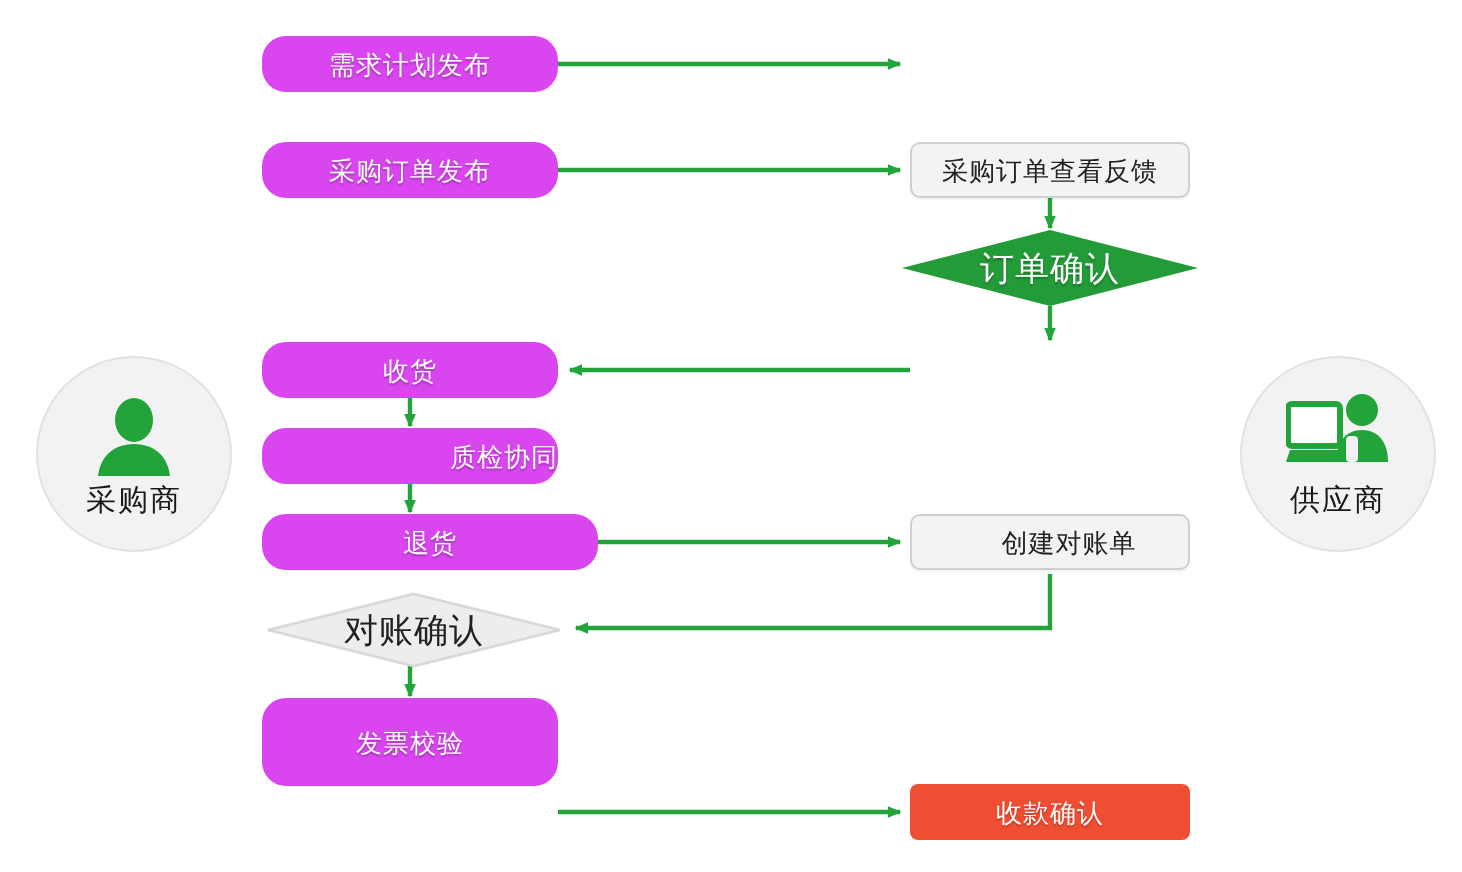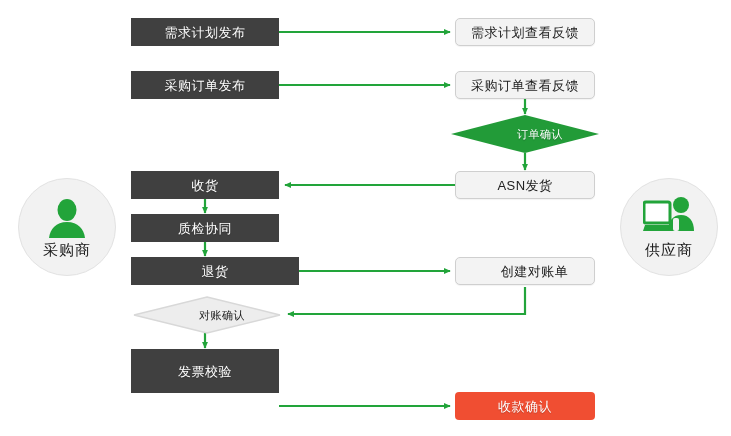--- a/index.html
+++ b/index.html
@@ -33,23 +33,23 @@
     display: flex;
     align-items: center;
     justify-content: center;
     font-size: 13px;
     line-height: 1;
     letter-spacing: 0.5px;
     white-space: nowrap;
     z-index: 4;
   }
   .node-green {
-    background: #404040;
+    background: #d946ef;
     color: #ffffff;
-    border-radius: 0;
+    border-radius: 12px;
     text-shadow: 0 1px 1px rgba(0,0,0,0.25);
   }
   .node-red {
     background: #f04e32;
     color: #ffffff;
     border-radius: 4px;
     text-shadow: 0 1px 1px rgba(0,0,0,0.22);
   }
   .node-gray {
     background: #f3f3f3;
@@ -59,28 +59,28 @@
     box-shadow: 0 1px 1px rgba(0,0,0,0.05);
   }
 
   
   .diamond {
     position: absolute;
     z-index: 4;
   }
   .diamond .dlabel {
     position: absolute;
-    left: 15px;
+    left: 0;
     top: 0;
     width: 100%;
     height: 100%;
     display: flex;
     align-items: center;
     justify-content: center;
-    font-size: 11px;
+    font-size: 17px;
     letter-spacing: 0.5px;
     white-space: nowrap;
   }
   .diamond-green .dlabel {
     color: #ffffff;
     text-shadow: 0 1px 1px rgba(0,0,0,0.25);
   }
   .diamond-gray .dlabel {
     color: #222222;
   }
@@ -182,58 +182,52 @@
   </div>
 
   <div class="node node-green" style="left:131px; top:71px; width:148px; height:28px;">
     <span>采购订单发布</span>
   </div>
 
   <div class="node node-green" style="left:131px; top:171px; width:148px; height:28px;">
     <span>收货</span>
   </div>
 
-  <div class="node node-green" style="left:131px; top:214px; width:148px; height:28px;">
+  <div class="node node-green" style="left:131px; top:214px; width:148px; height:28px;justify-content:flex-end;">
     <span>质检协同</span>
   </div>
 
   <div class="node node-green" style="left:131px; top:257px; width:168px; height:28px;">
     <span>退货</span>
   </div>
 
   <div class="node node-green" style="left:131px; top:349px; width:148px; height:44px;">
     <span>发票校验</span>
   </div>
 
 
   <div class="diamond diamond-gray" style="left:133px; top:296px; width:148px; height:38px;">
     <svg width="148" height="38" viewBox="0 0 148 38" xmlns="http://www.w3.org/2000/svg">
       <polygon points="74,1 147,19 74,37 1,19" fill="#ededed" stroke="#d8d8d8" stroke-width="1.4"></polygon>
     </svg>
     <div class="dlabel">对账确认</div>
   </div>
 
-  <div class="node node-gray" style="left:455px; top:18px; width:140px; height:28px;">
-    <span>需求计划查看反馈</span>
-  </div>
 
   <div class="node node-gray" style="left:455px; top:71px; width:140px; height:28px;">
     <span>采购订单查看反馈</span>
   </div>
 
   <div class="diamond diamond-green" style="left:451px; top:115px; width:148px; height:38px;">
     <svg width="148" height="38" viewBox="0 0 148 38" xmlns="http://www.w3.org/2000/svg">
       <polygon points="74,0 148,19 74,38 0,19" fill="#229b38"></polygon>
     </svg>
     <div class="dlabel">订单确认</div>
   </div>
 
-  <div class="node node-gray" style="left:455px; top:171px; width:140px; height:28px;">
-    <span>ASN发货</span>
-  </div>
 
   <div class="node node-gray" style="left:455px; top:257px; width:140px; height:28px;padding-left:19px;">
     <span>创建对账单</span>
   </div>
 
   <div class="node node-red" style="left:455px; top:392px; width:140px; height:28px;">
     <span>收款确认</span>
   </div>
 
 </div>

